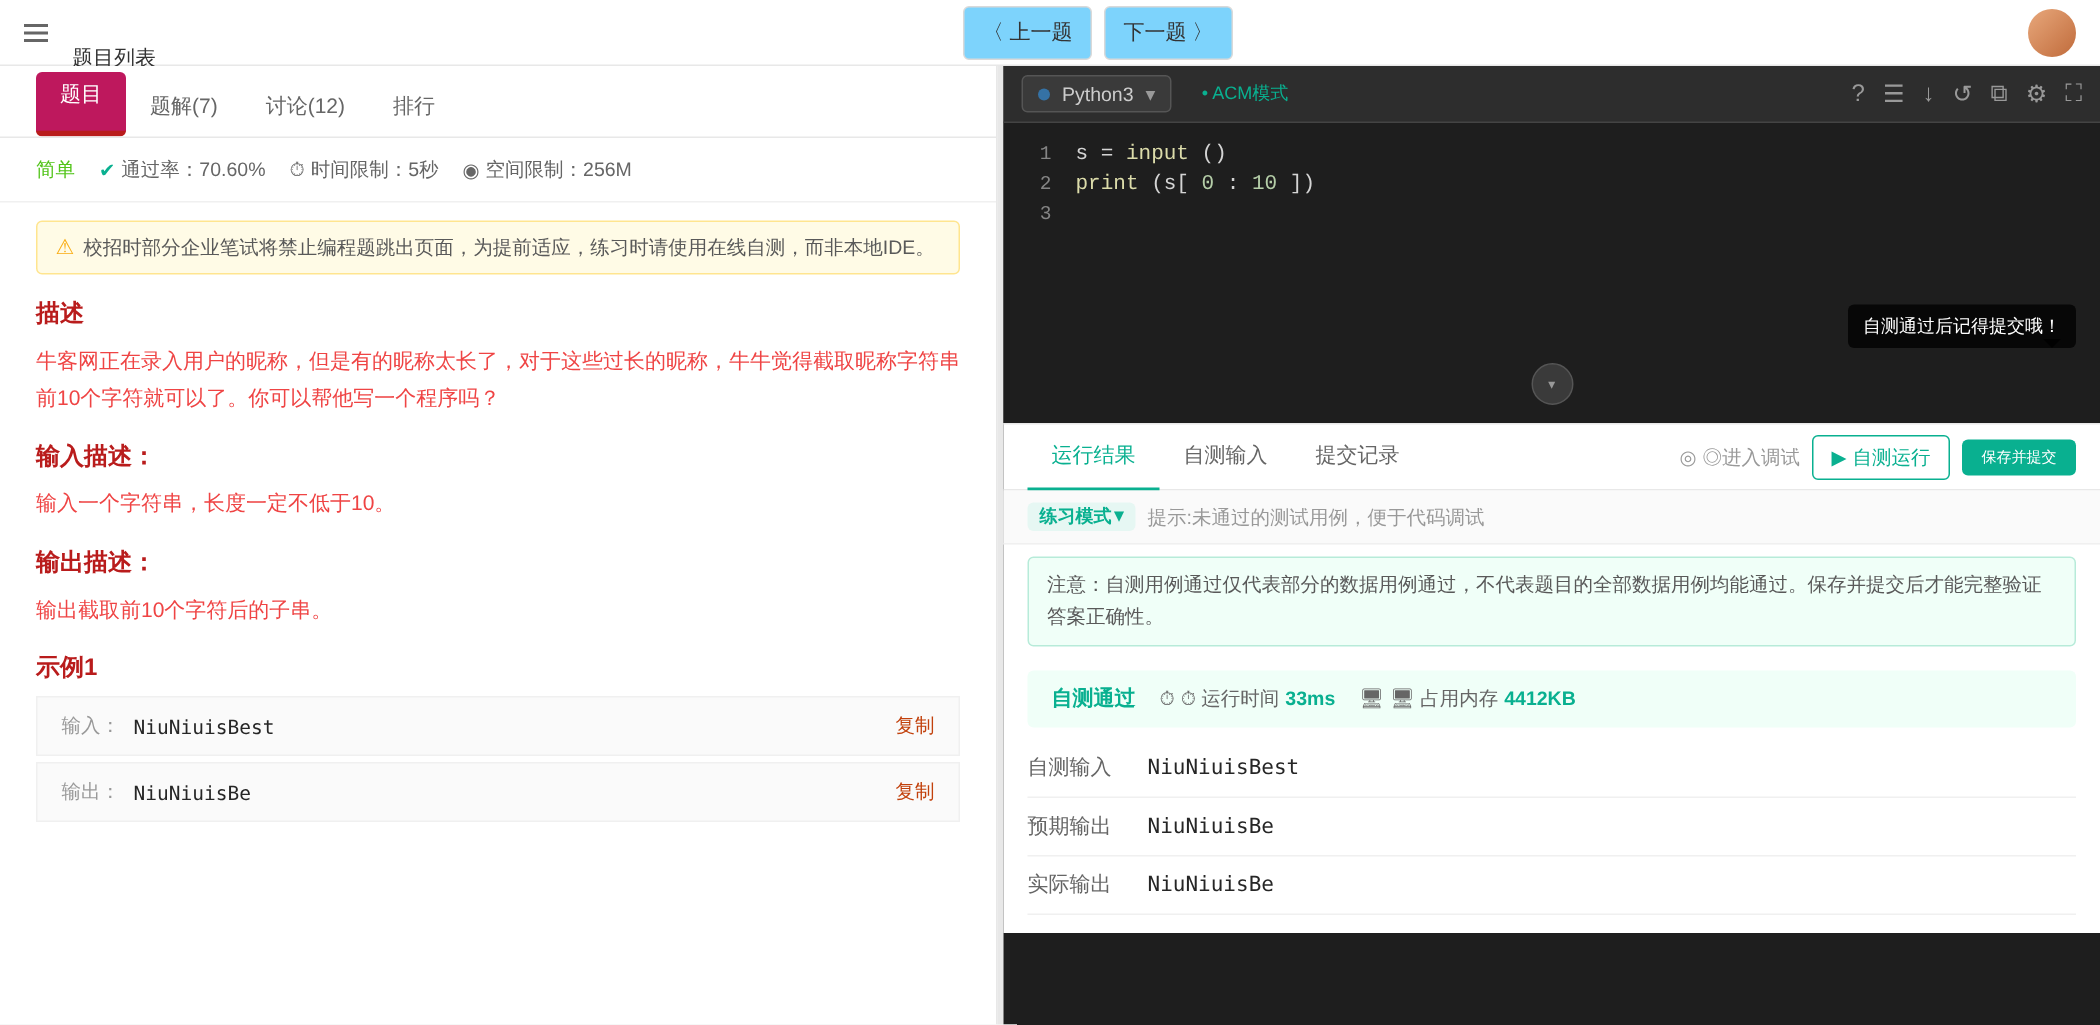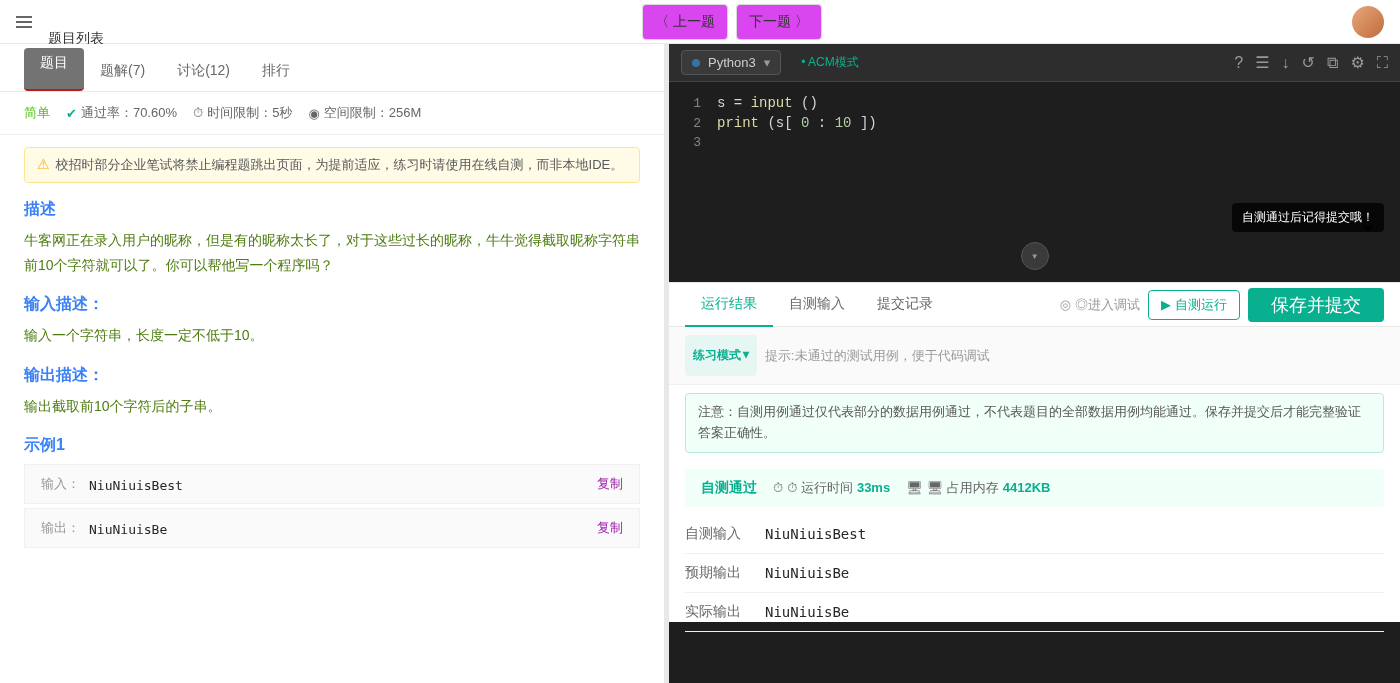--- a/index.html
+++ b/index.html
@@ -22,21 +22,21 @@
       background: none;
       border: none;
       font-size: 14px;
       color: #333;
       cursor: pointer;
       padding: 4px 8px;
       margin-top: 35px;
     }
     .nav-center { display: flex; align-items: center; gap: 8px; }
     .nav-arrow-btn {
-      background: #d946ef;
+      background: #7dd3fc;
       border: 1px solid #d9d9d9;
       border-radius: 4px;
       padding: 8px 12px;
       cursor: pointer;
       font-size: 14px;
       color: #333;
     }
     .nav-right { display: flex; align-items: center; }
     .avatar {
       width: 32px;
@@ -140,42 +140,42 @@
       font-size: 13px;
       color: #595959;
       display: flex;
       align-items: flex-start;
       gap: 6px;
     }
     .notice-icon { color: #faad14; font-size: 14px; flex-shrink: 0; }
 
     
     .problem-content { padding: 0 24px 24px; }
-    .section-title { font-size: 16px; font-weight: bold; color: #3b82f6; margin: 16px 0 8px; }
-    .section-text { font-size: 14px; color: #4d7c0f; line-height: 1.8; }
+    .section-title { font-size: 16px; font-weight: bold; color: #b91c1c; margin: 16px 0 8px; }
+    .section-text { font-size: 14px; color: #ef4444; line-height: 1.8; }
 
     
     .example-box {
       margin-top: 8px;
     }
     .example-row {
       display: flex;
       align-items: flex-end;
       padding: 10px 16px;
       background: #fafafa;
       border: 1px solid #f0f0f0;
       border-radius: 0;
       margin-bottom: 4px;
     }
     .example-label { color: #999; font-size: 13px; margin-right: 8px; min-width: 40px; }
     .example-value { font-size: 13px; color: #262626; font-family: monospace; flex: 1; }
     .copy-btn {
       background: none;
       border: none;
-      color: #a21caf;
+      color: #c2410c;
       cursor: pointer;
       font-size: 13px;
     }
 
     
     .right-panel {
       flex: 1;
       display: flex;
       flex-direction: column;
       background: #1e1e1e;
@@ -353,39 +353,39 @@
       cursor: pointer;
       display: flex;
       align-items: center;
       gap: 4px;
     }
     .save-submit-btn {
       background: #09b090;
       border: none;
       color: #fff;
       border-radius: 4px;
-      padding: 5px 23px;
-      font-size: 18px;
+      padding: 5px 13px;
+      font-size: 10px;
       cursor: pointer;
     }
 
     
     .practice-mode-bar {
       display: flex;
       align-items: center;
       gap: 8px;
       padding: 8px 16px;
       border-bottom: 1px solid #f0f0f0;
       background: #fafafa;
     }
     .practice-mode-tag {
       background: #e6f7f3;
       color: #09b090;
       border-radius: 4px;
-      padding: 12px 8px;
+      padding: 1px 8px;
       font-size: 12px;
       font-weight: bold;
       cursor: pointer;
       display: flex;
       align-items: flex-start;
       gap: 2px;
     }
     .practice-hint { font-size: 13px; color: #999; }
 
     
@@ -480,21 +480,21 @@
     <div class="avatar" style="background-image: none; background: linear-gradient(135deg, #e8a87c 0%, #c06b3b 100%);"></div>
   </div>
 </div>
 
 <div class="main-layout">
 
   <div class="left-panel">
 
 
     <div class="tab-bar">
-      <div class="tab-item active" style="background:#737373;color:#fff;border-radius:4px;padding:6px 16px;margin-top:4px;border-bottom:2px solid #b91c1c;">题目</div>
+      <div class="tab-item active" style="background:#be185d;color:#fff;border-radius:4px;padding:6px 16px;margin-top:4px;border-bottom:4px solid #b91c1c;">题目</div>
       <div class="tab-item" style="margin-top:8px;">题解(7)</div>
       <div class="tab-item" style="margin-top:8px;">讨论(12)</div>
       <div class="tab-item" style="margin-top:8px;">排行</div>
     </div>
 
     <div class="problem-meta">
       <div class="meta-item">
         <span class="difficulty-simple">简单</span>
       </div>
       <div class="meta-item">

